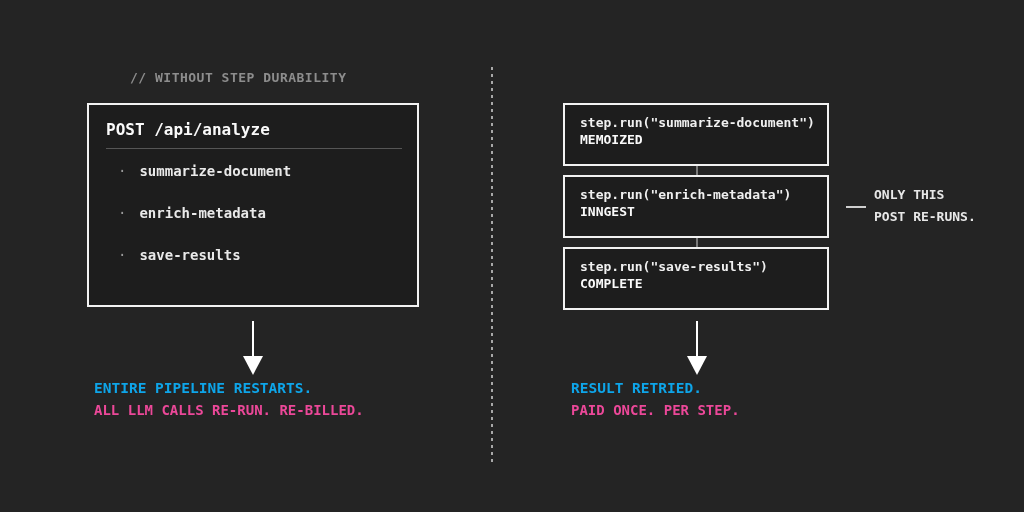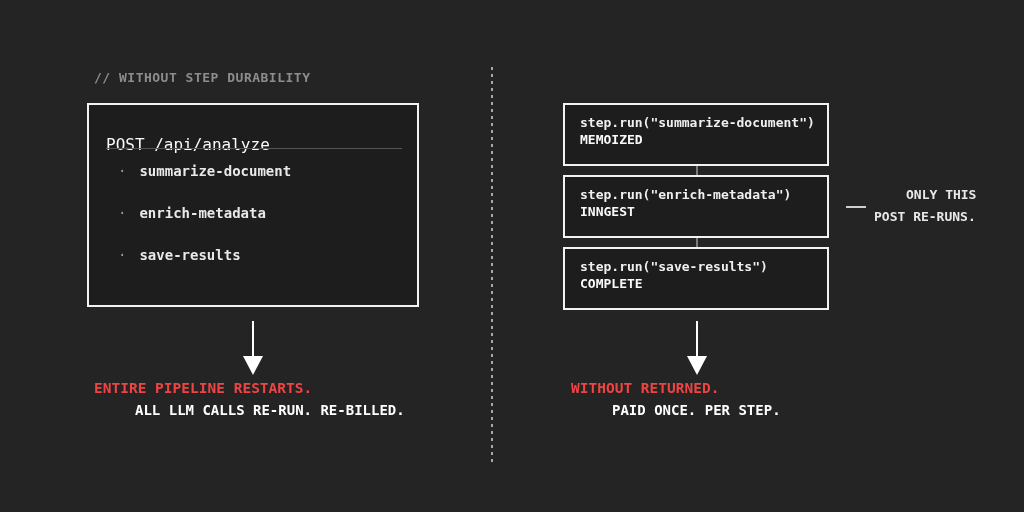--- a/index.html
+++ b/index.html
@@ -13,32 +13,33 @@
     overflow: hidden;
   }
   .abs { position: absolute; }
 
   .col-header {
     font-size: 13px;
     font-weight: bold;
     letter-spacing: 0.5px;
     color: #8d8d8d;
     white-space: nowrap;
+    margin-left: 36px;
   }
 
   
   .request-box {
     left: 87px; top: 103px;
     width: 332px; height: 204px;
     border: 2px solid #f2f2f2;
     background: #1d1d1d;
   }
   .request-title {
-    left: 17px; top: 30px;
-    font-size: 16px; font-weight: normal;
+    left: 17px; top: 15px;
+    font-size: 16px; font-weight: bold;
     color: #fafafa; white-space: nowrap;
   }
   .request-divider {
     left: 17px; top: 43px;
     width: 296px; height: 1px;
     background: #565656;
   }
   .request-item {
     left: 29px;
     font-size: 14px; font-weight: bold;
@@ -88,25 +89,25 @@
     font-size: 13px; font-weight: bold;
     color: #e8e8e8; white-space: nowrap;
   }
 
   
   .down-arrow { width: 26px; height: 54px; }
 
   
   .result-title {
     font-size: 14.5px; font-weight: bold;
-    color: #ef4444; white-space: nowrap;
+    color: #0ea5e9; white-space: nowrap;
   }
   .result-sub {
     font-size: 14px; font-weight: bold;
-    color: #ffffff; white-space: nowrap; margin-left: 41px;
+    color: #ec4899; white-space: nowrap;
   }
 
   
   .logo {
     right: 26px; top: 458px;
     font-family: "Liberation Sans", sans-serif;
     font-size: 25px; font-weight: bold;
     letter-spacing: 0.5px;
     color: #ffffff; white-space: nowrap;
   }
@@ -158,25 +159,25 @@
     <div class="status">INNGEST</div>
   </div>
   <div class="abs connector" style="top:238px;"></div>
 
   <div class="abs step-box" style="top:247px;">
     <div class="code">step.run("save-results")</div>
     <div class="status">COMPLETE</div>
   </div>
 
   <div class="abs annotation-line"></div>
-  <div class="abs annotation-text" style="top:187px;margin-left:32px;">ONLY THIS</div>
+  <div class="abs annotation-text" style="top:187px;">ONLY THIS</div>
   <div class="abs annotation-text" style="top:209px;">POST RE-RUNS.</div>
 
   <svg class="abs down-arrow" style="left:684px; top:321px;" viewBox="0 0 26 54">
     <line x1="13" y1="0" x2="13" y2="37" stroke="#ffffff" stroke-width="2"></line>
     <polygon points="3,35 23,35 13,54" fill="#ffffff"></polygon>
   </svg>
 
-  <div class="abs result-title" style="left:571px; top:380px;">WITHOUT RETURNED.</div>
+  <div class="abs result-title" style="left:571px; top:380px;">RESULT RETRIED.</div>
   <div class="abs result-sub" style="left:571px; top:402px;">PAID ONCE. PER STEP.</div>
 
 
 </div>
 
 </body></html>

